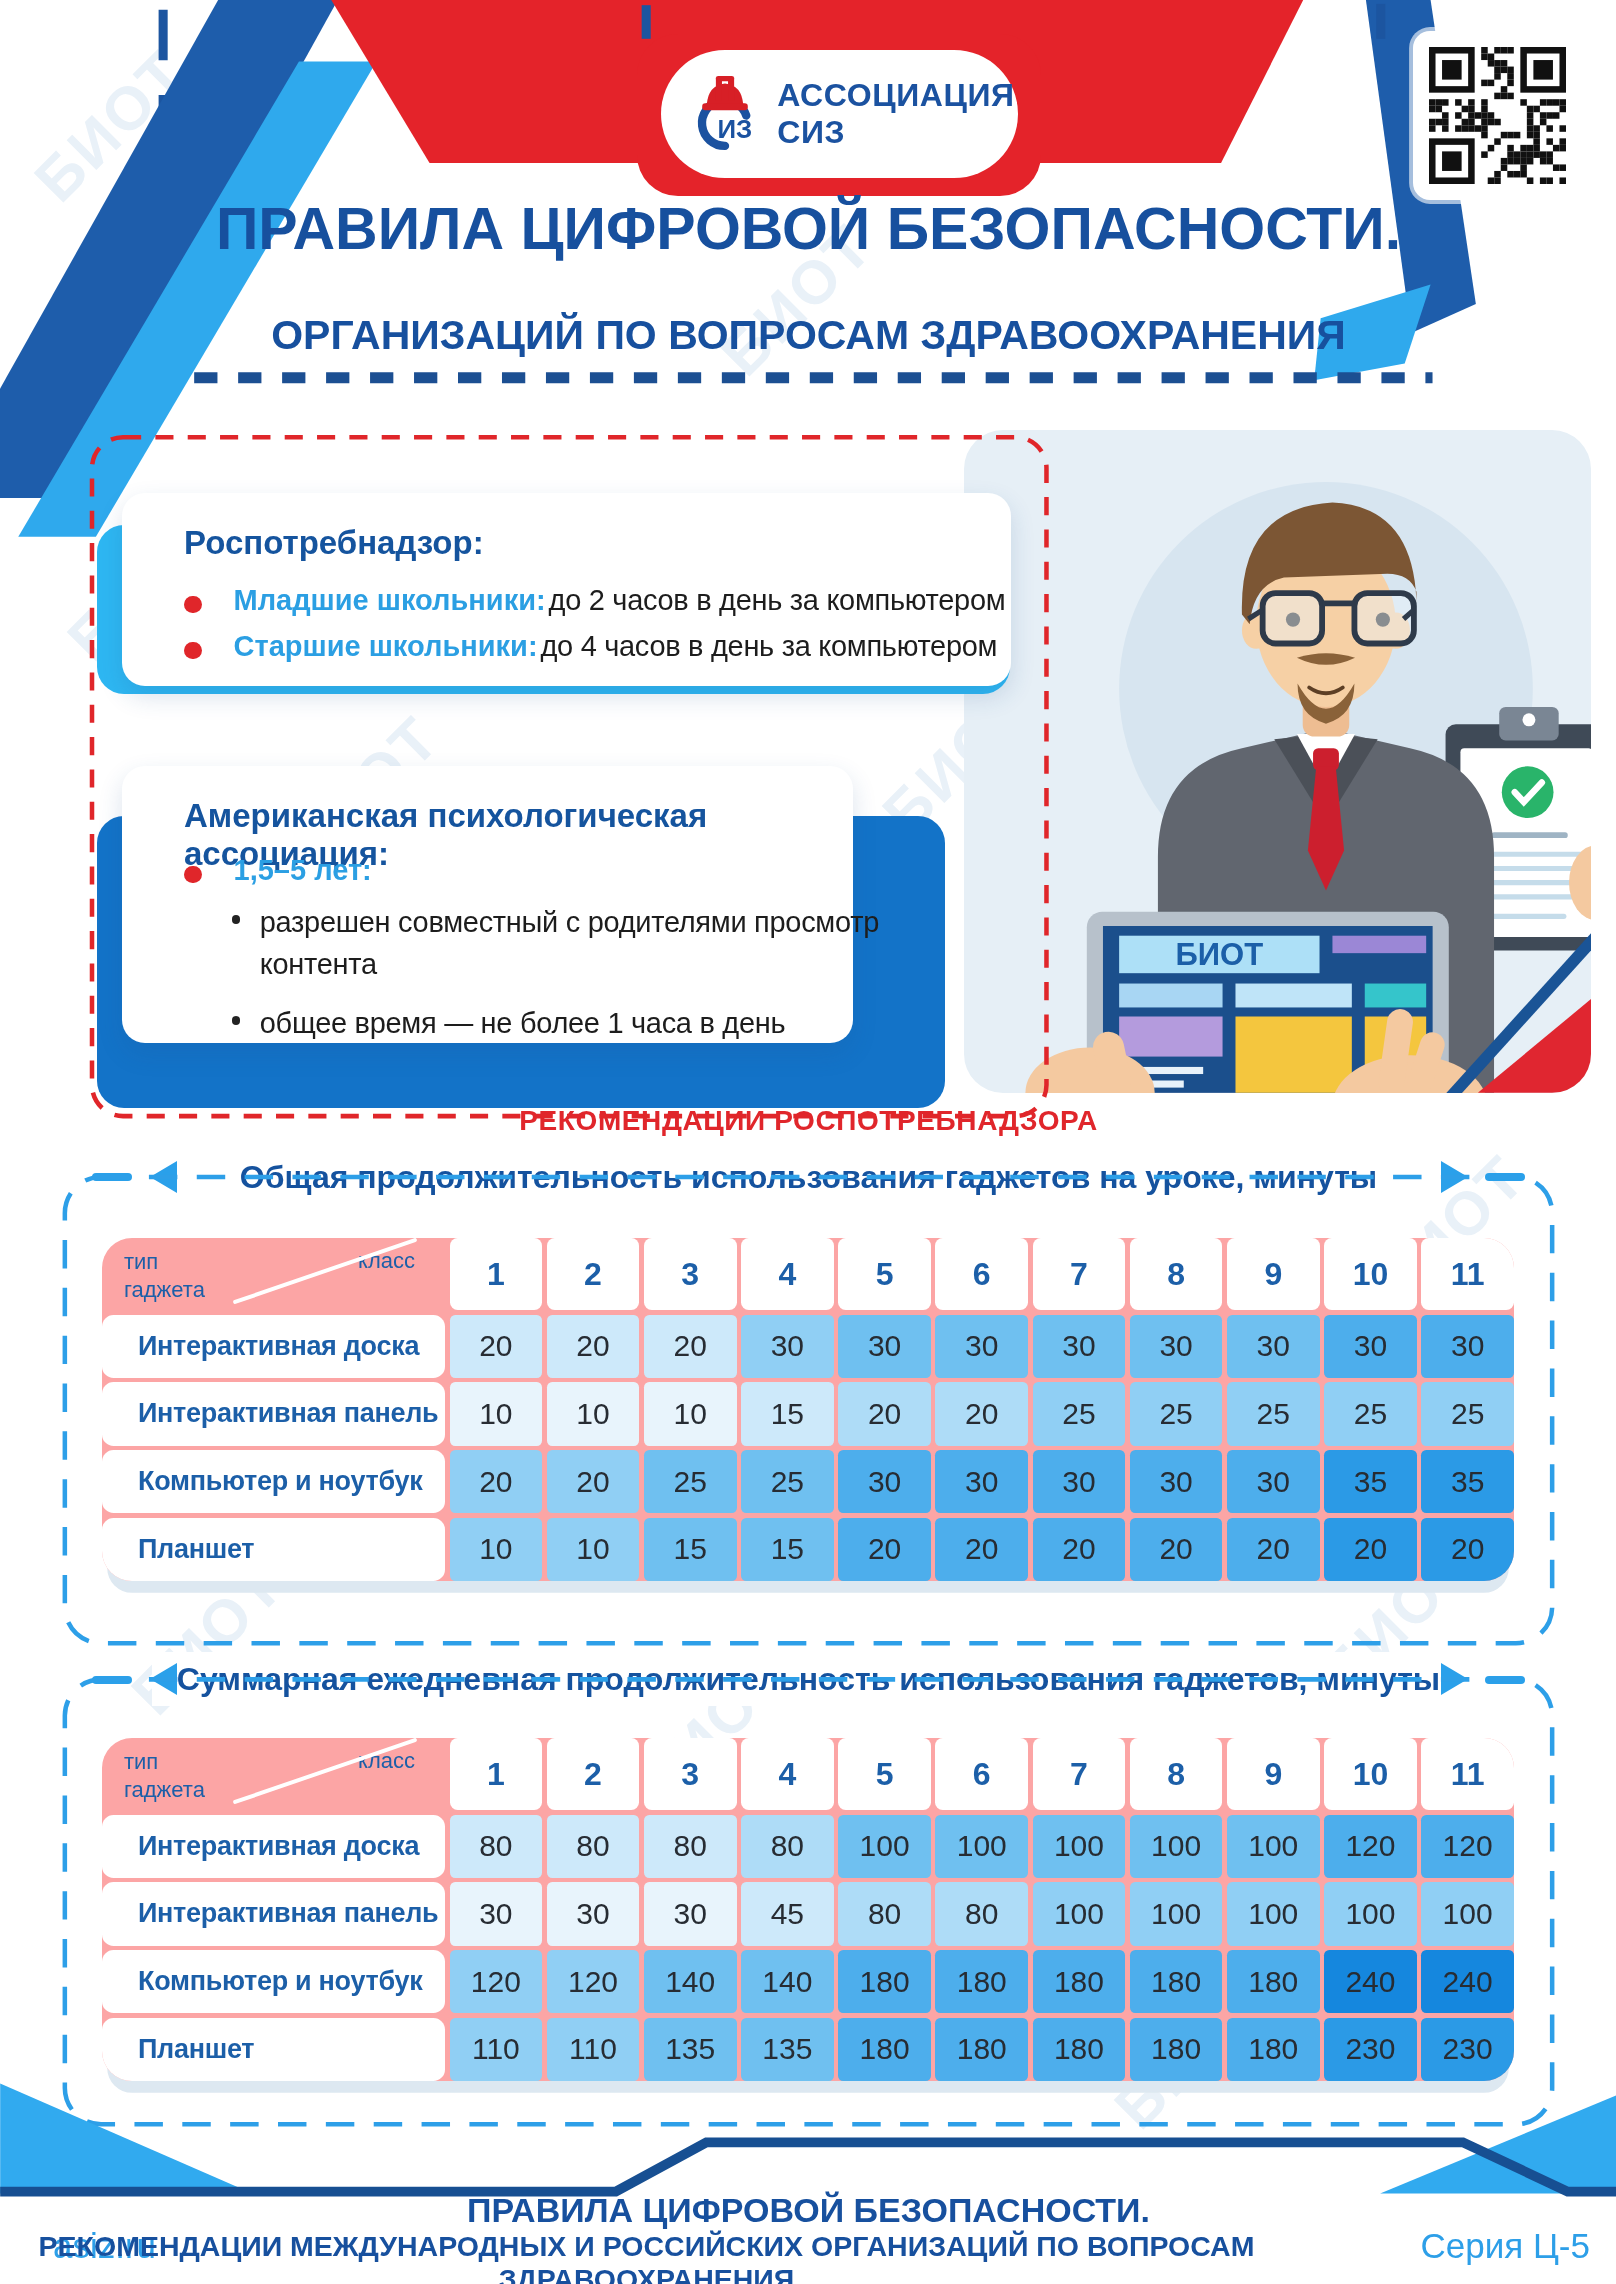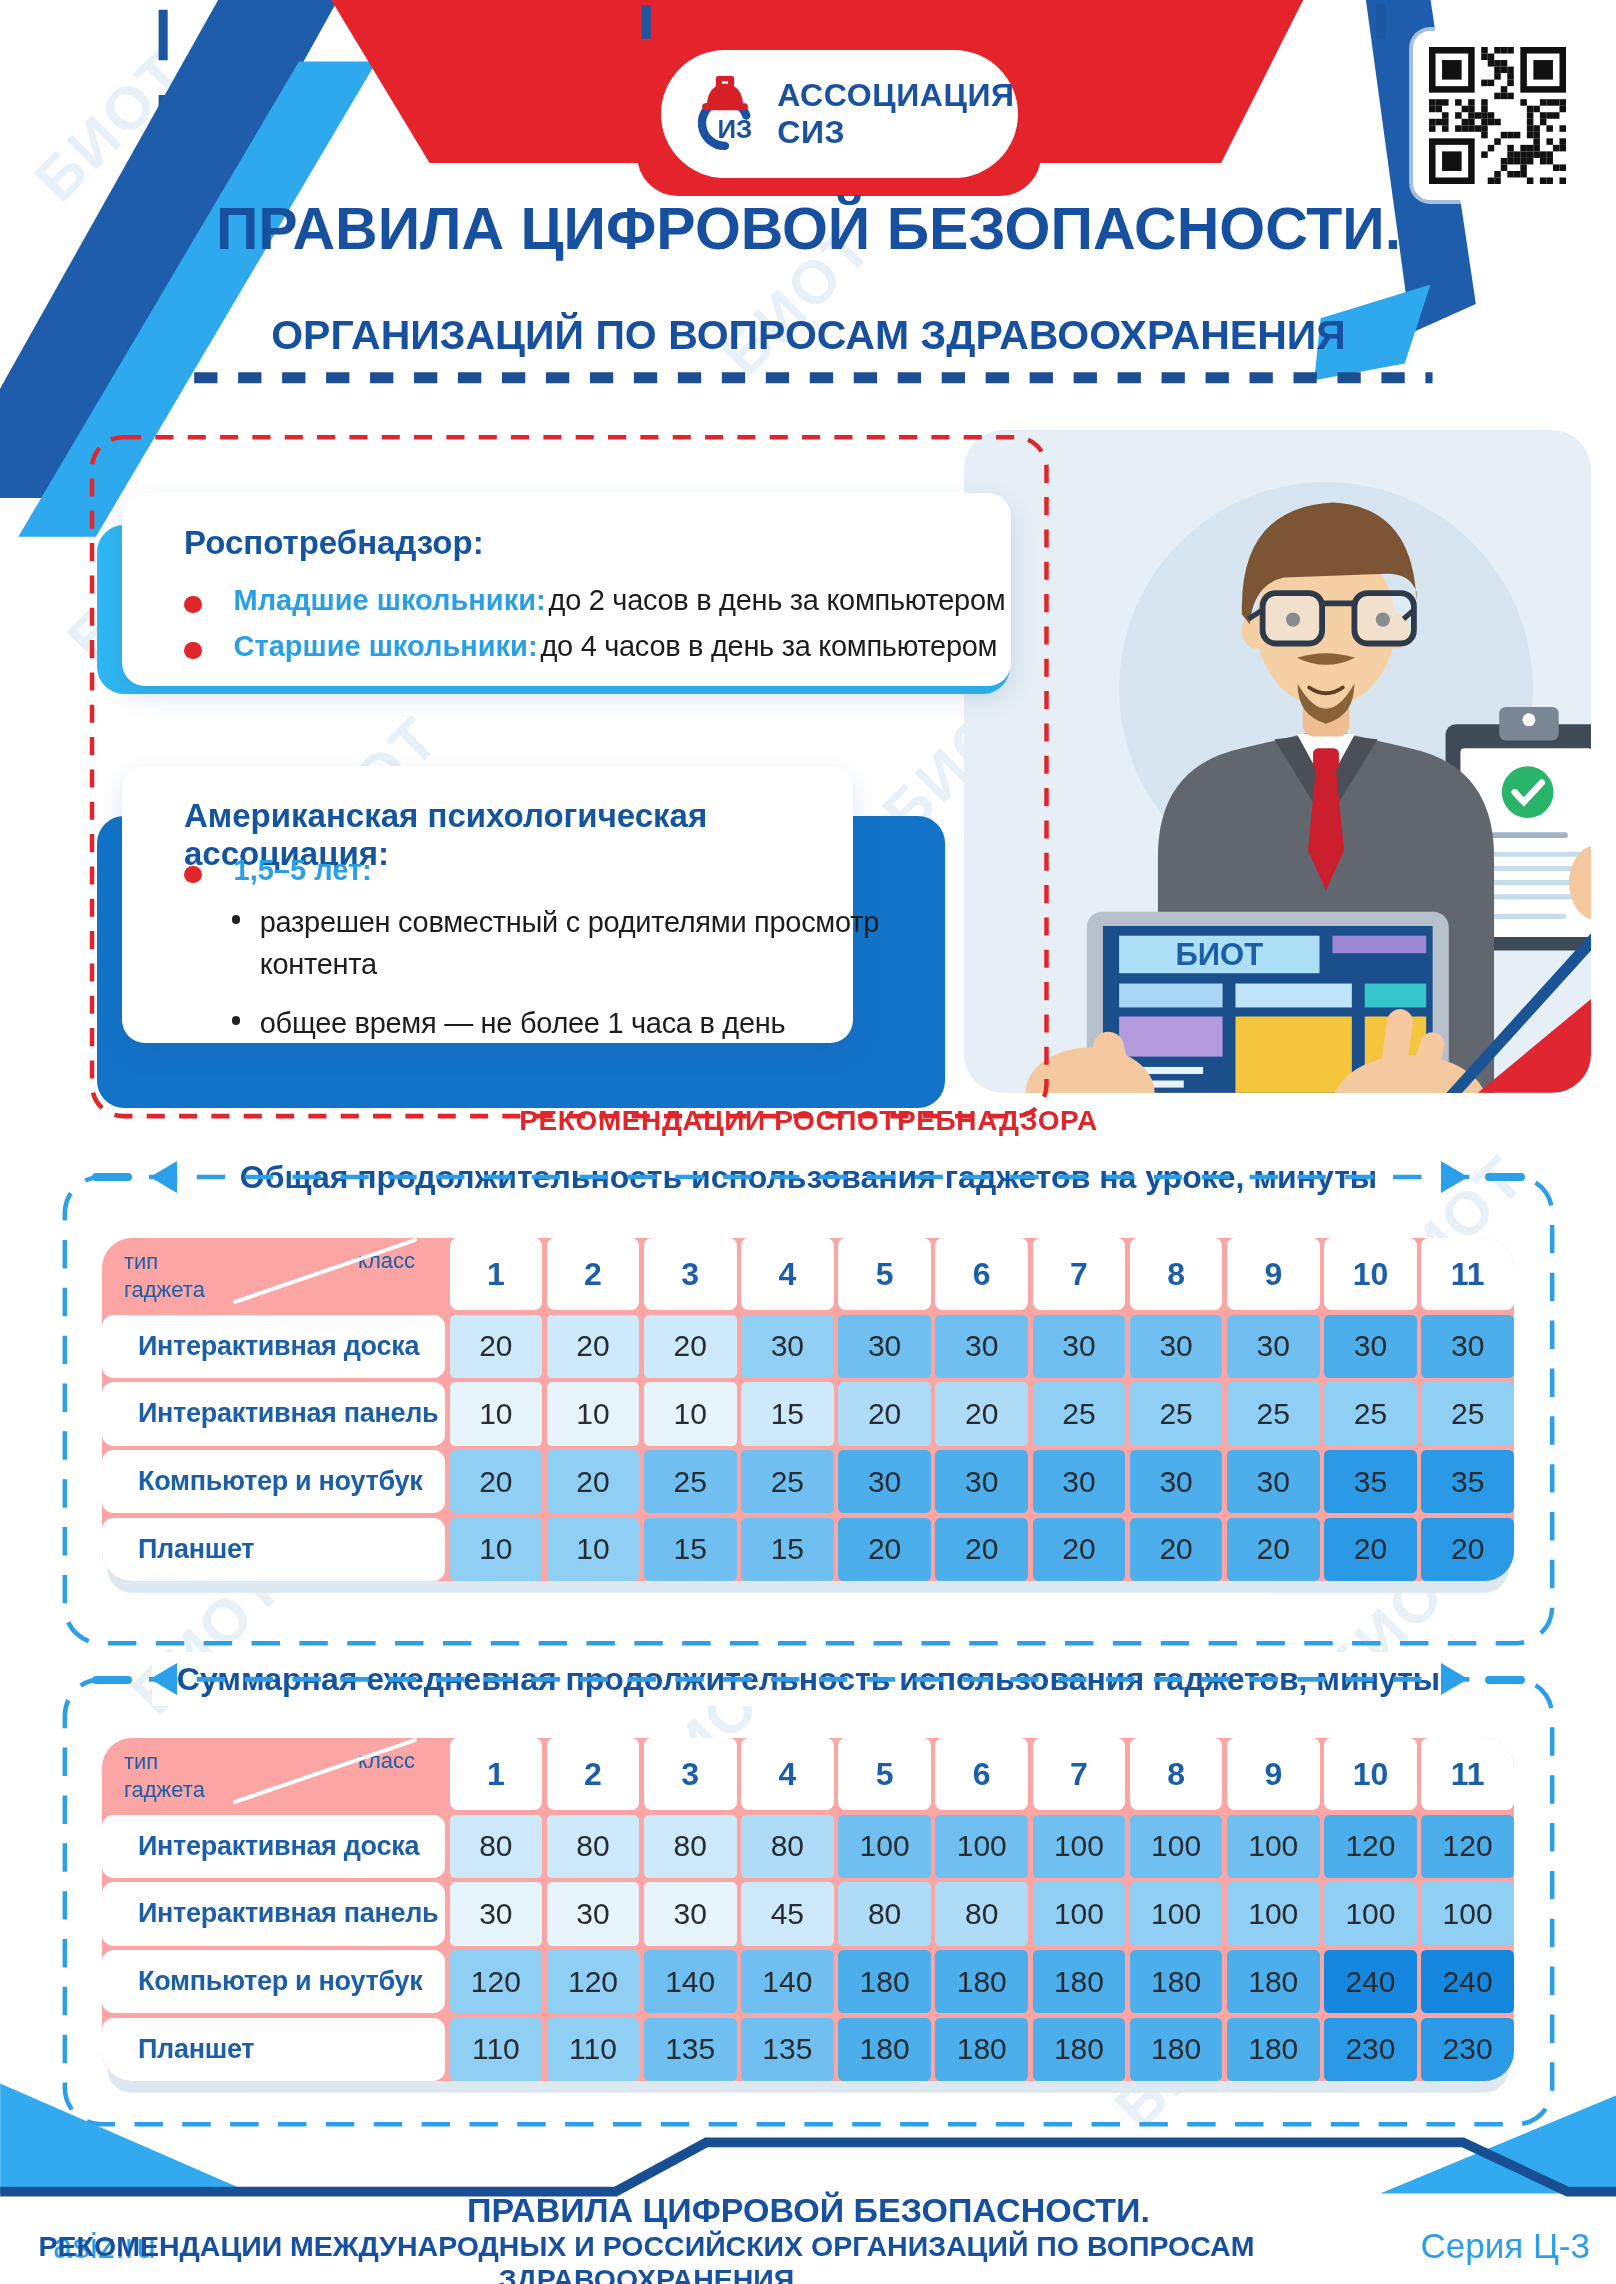--- a/index.html
+++ b/index.html
@@ -536,16 +536,16 @@
     <rect x="100" y="1820" width="2300" height="721" rx="56" fill="none" stroke="#2d9fe8" stroke-width="7" stroke-dasharray="44 30"></rect>
     <rect x="100" y="2597" width="2300" height="688" rx="56" fill="none" stroke="#2d9fe8" stroke-width="7" stroke-dasharray="44 30"></rect>
     <polygon points="0,3222 390,3392 0,3392" fill="#31aaef"></polygon>
     <polygon points="2500,3240 2134,3392 2500,3392" fill="#31aaef"></polygon>
     <path d="M0,3389 H952 L1092,3313 H2262 L2424,3389 H2500" fill="none" stroke="#174f92" stroke-width="15"></path>
   </svg>
 
   <div class="f-site">asiz.ru</div>
   <div class="f-title">ПРАВИЛА ЦИФРОВОЙ БЕЗОПАСНОСТИ.</div>
   <div class="f-sub">РЕКОМЕНДАЦИИ МЕЖДУНАРОДНЫХ И РОССИЙСКИХ ОРГАНИЗАЦИЙ ПО ВОПРОСАМ ЗДРАВООХРАНЕНИЯ</div>
-  <div class="f-series">Серия Ц-3</div>
+  <div class="f-series">Серия Ц-5</div>
 
 </div>
 
 
 </body></html>

